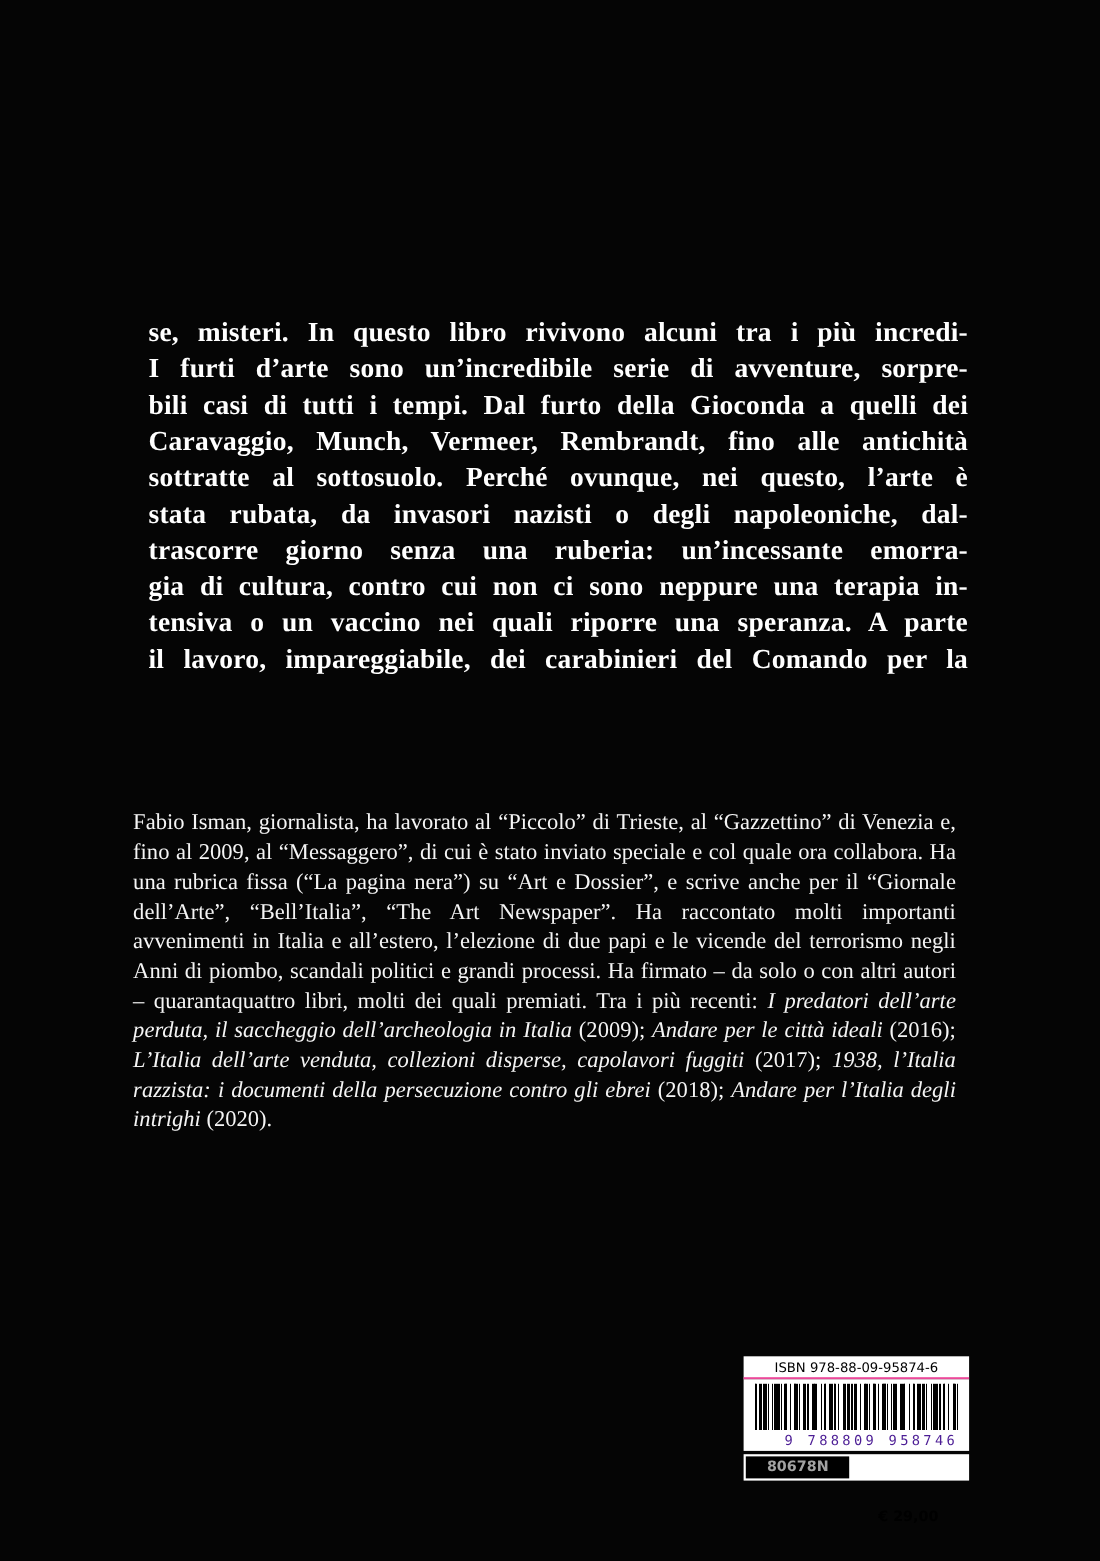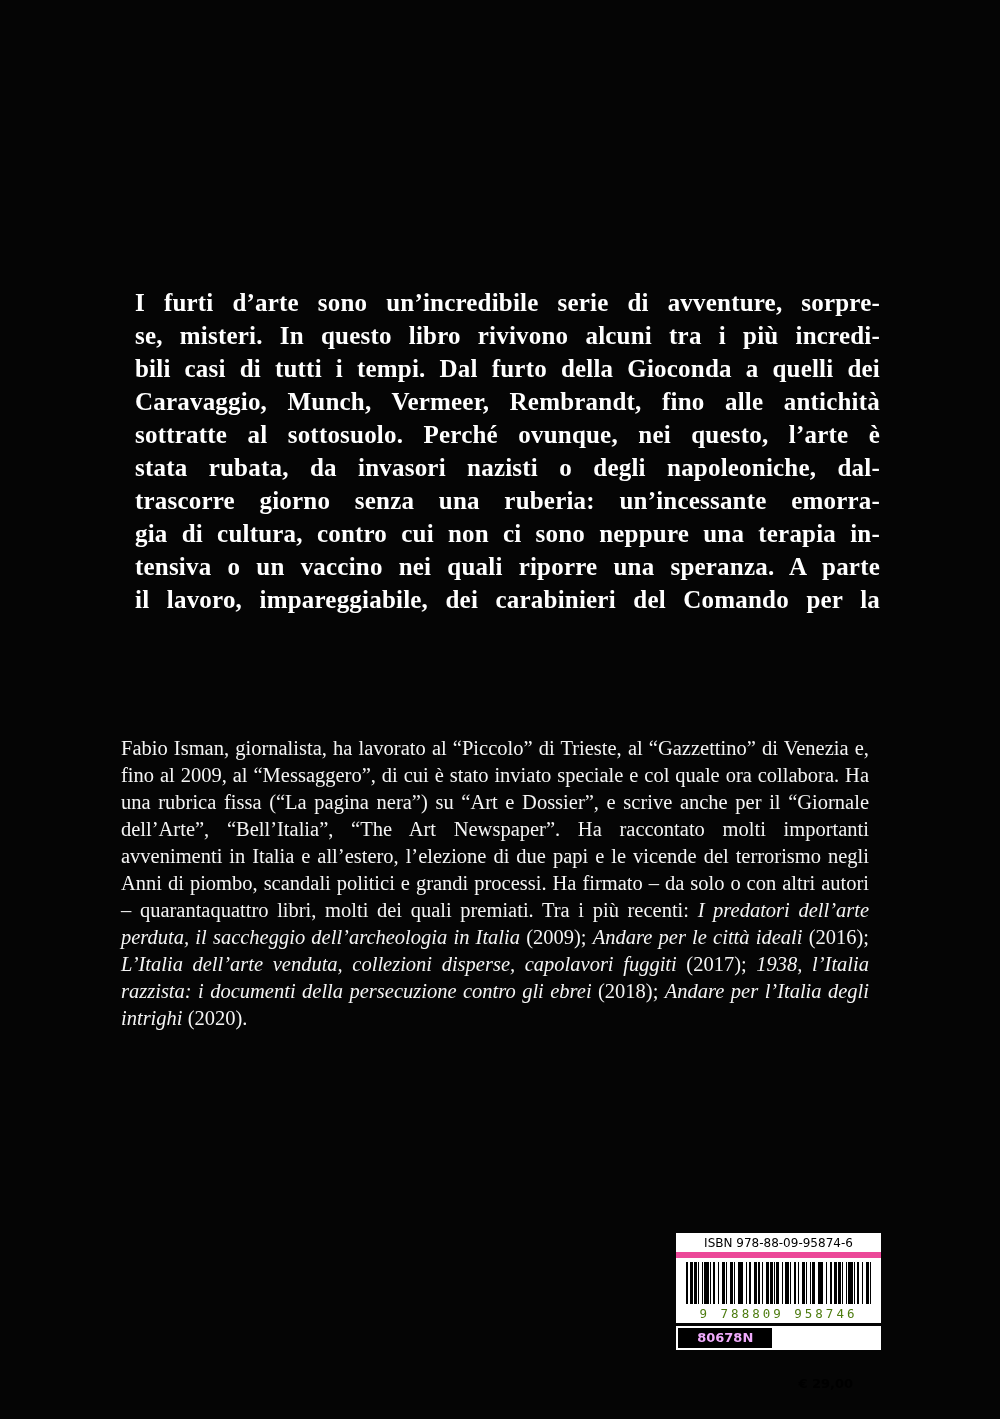--- a/index.html
+++ b/index.html
@@ -56,55 +56,55 @@
     top: 1233px;
     width: 205px;
   }
   .isbn-strip {
     background: #ffffff;
     color: #000000;
     font-family: "DejaVu Sans", sans-serif;
     font-size: 12px;
     text-align: center;
     padding: 3px 0 2px 0;
-    border-bottom: 6px solid #ec4899;
+    border-bottom: 2px solid #ec4899;
   }
   .barcode-box {
     background: #ffffff;
     padding: 4px 10px 2px 10px;
   }
   .bars {
     height: 42px;
     background-color: #ffffff;
     background-image:
       repeating-linear-gradient(90deg, #000 0 2px, transparent 2px 9px),
       repeating-linear-gradient(90deg, #000 0 1px, transparent 1px 4px),
       repeating-linear-gradient(90deg, transparent 0 5px, #000 5px 7px, transparent 7px 16px);
   }
   .digits {
     font-family: "DejaVu Sans Mono", monospace;
     font-size: 12.5px;
-    color: #4d7c0f;
-    text-align: center;
+    color: #4c1d95;
+    text-align: right;
     letter-spacing: 3px;
     padding-top: 2px;
     background: #ffffff;
   }
   .bottom-row {
     margin-top: 3px;
     background: #ffffff;
     display: flex;
     padding: 2px;
     height: 20px;
     align-items: stretch;
   }
   .code-cell {
     flex: 0 0 47%;
     background: #000000;
-    color: #f0abfc;
+    color: #a3a3a3;
     font-family: "DejaVu Sans", sans-serif;
     font-weight: bold;
     font-size: 13px;
     text-align: center;
     line-height: 20px;
   }
   .price-cell {
     flex: 1;
     background: #ffffff;
     color: #000000;
@@ -115,22 +115,22 @@
     line-height: 20px;
     margin-top: 46px;
   }
 </style>
 </head>
 <body>
 
 <div class="page">
 
   <div class="blurb">
+      <div class="line">se, misteri. In questo libro rivivono alcuni tra i più incredi-</div>
       <div class="line">I furti d’arte sono un’incredibile serie di avventure, sorpre-</div>
-      <div class="line">se, misteri. In questo libro rivivono alcuni tra i più incredi-</div>
       <div class="line">bili casi di tutti i tempi. Dal furto della Gioconda a quelli dei</div>
       <div class="line">Caravaggio, Munch, Vermeer, Rembrandt, fino alle antichità</div>
       <div class="line">sottratte al sottosuolo. Perché ovunque, nei questo, l’arte è</div>
       <div class="line">stata rubata, da invasori nazisti o degli napoleoniche, dal-</div>
       <div class="line">trascorre giorno senza una ruberia: un’incessante emorra-</div>
       <div class="line">gia di cultura, contro cui non ci sono neppure una terapia in-</div>
       <div class="line">tensiva o un vaccino nei quali riporre una speranza. A parte</div>
       <div class="line">il lavoro, impareggiabile, dei carabinieri del Comando per la</div>
     </div>
 

